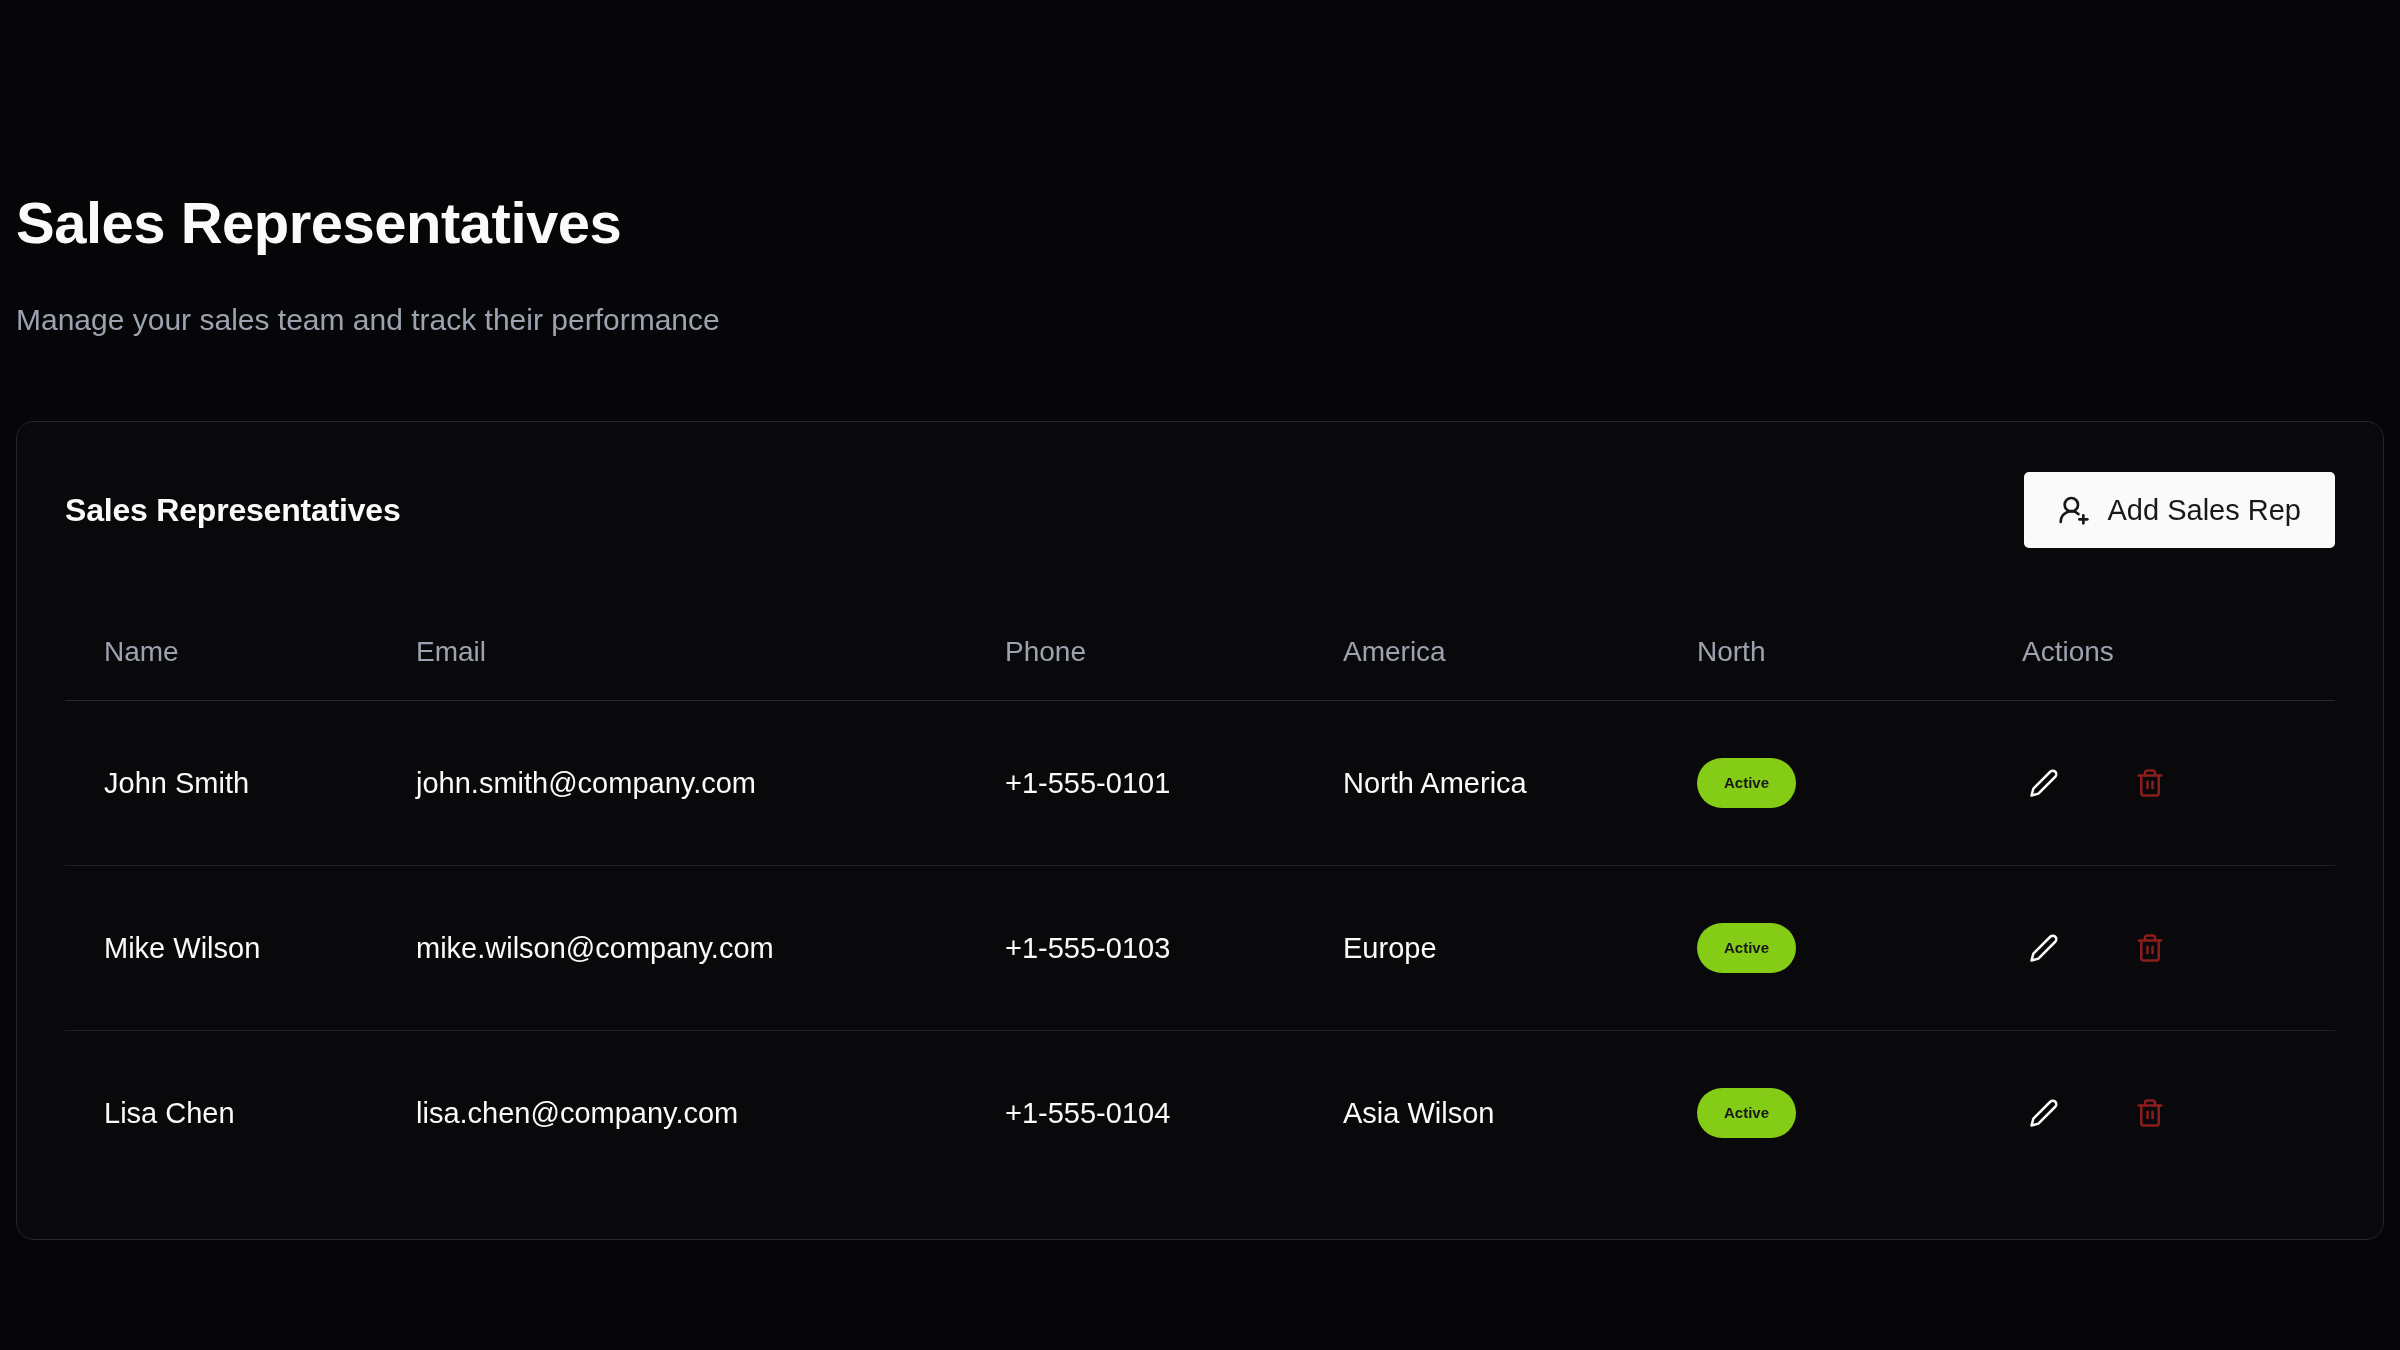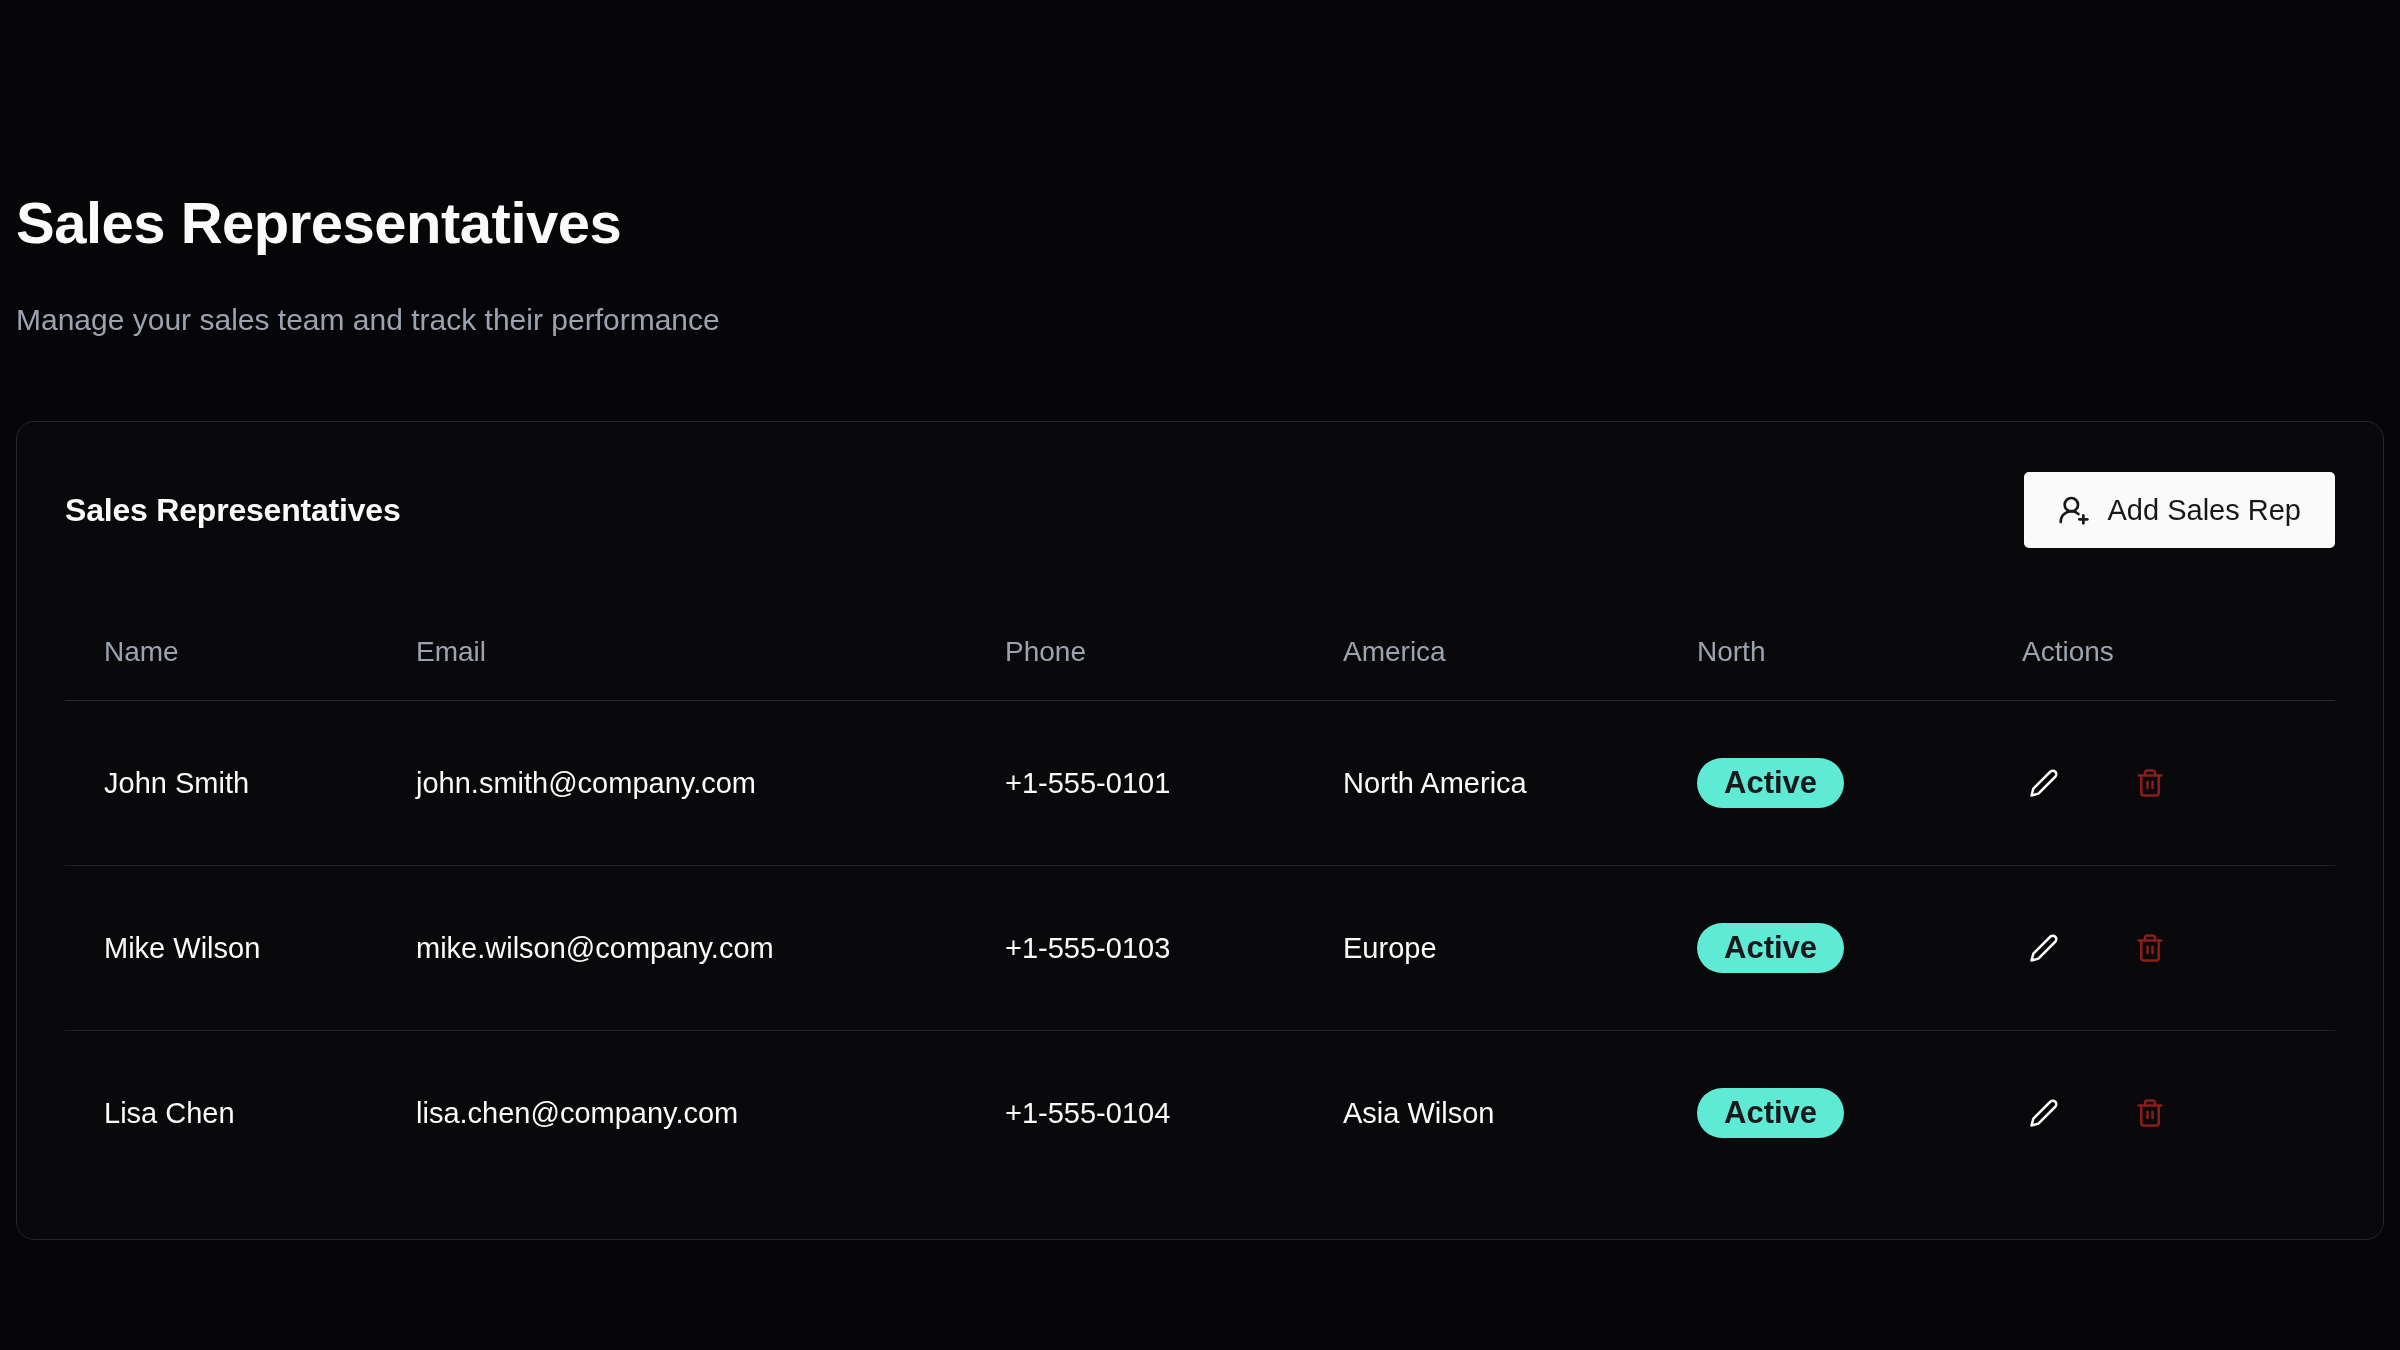--- a/index.html
+++ b/index.html
@@ -94,23 +94,23 @@
     color: #fafafa;
     padding: 57px 10px 57px 39px;
   }
   tbody tr { border-bottom: 1px solid #202025; }
   tbody tr:last-child { border-bottom: none; }
   td.cell-name { font-weight: 500; }
   .badge {
     display: inline-block;
     padding: 11px 27px;
     border-radius: 999px;
-    background: #5eead4;
+    background: #84cc16;
     color: #18181b;
-    font-size: 31px;
+    font-size: 15px;
     font-weight: 700;
     line-height: 28px;
   }
   .icon-btn {
     display: inline-flex;
     align-items: center;
     justify-content: center;
     width: 44px;
     height: 44px;
     background: transparent;

